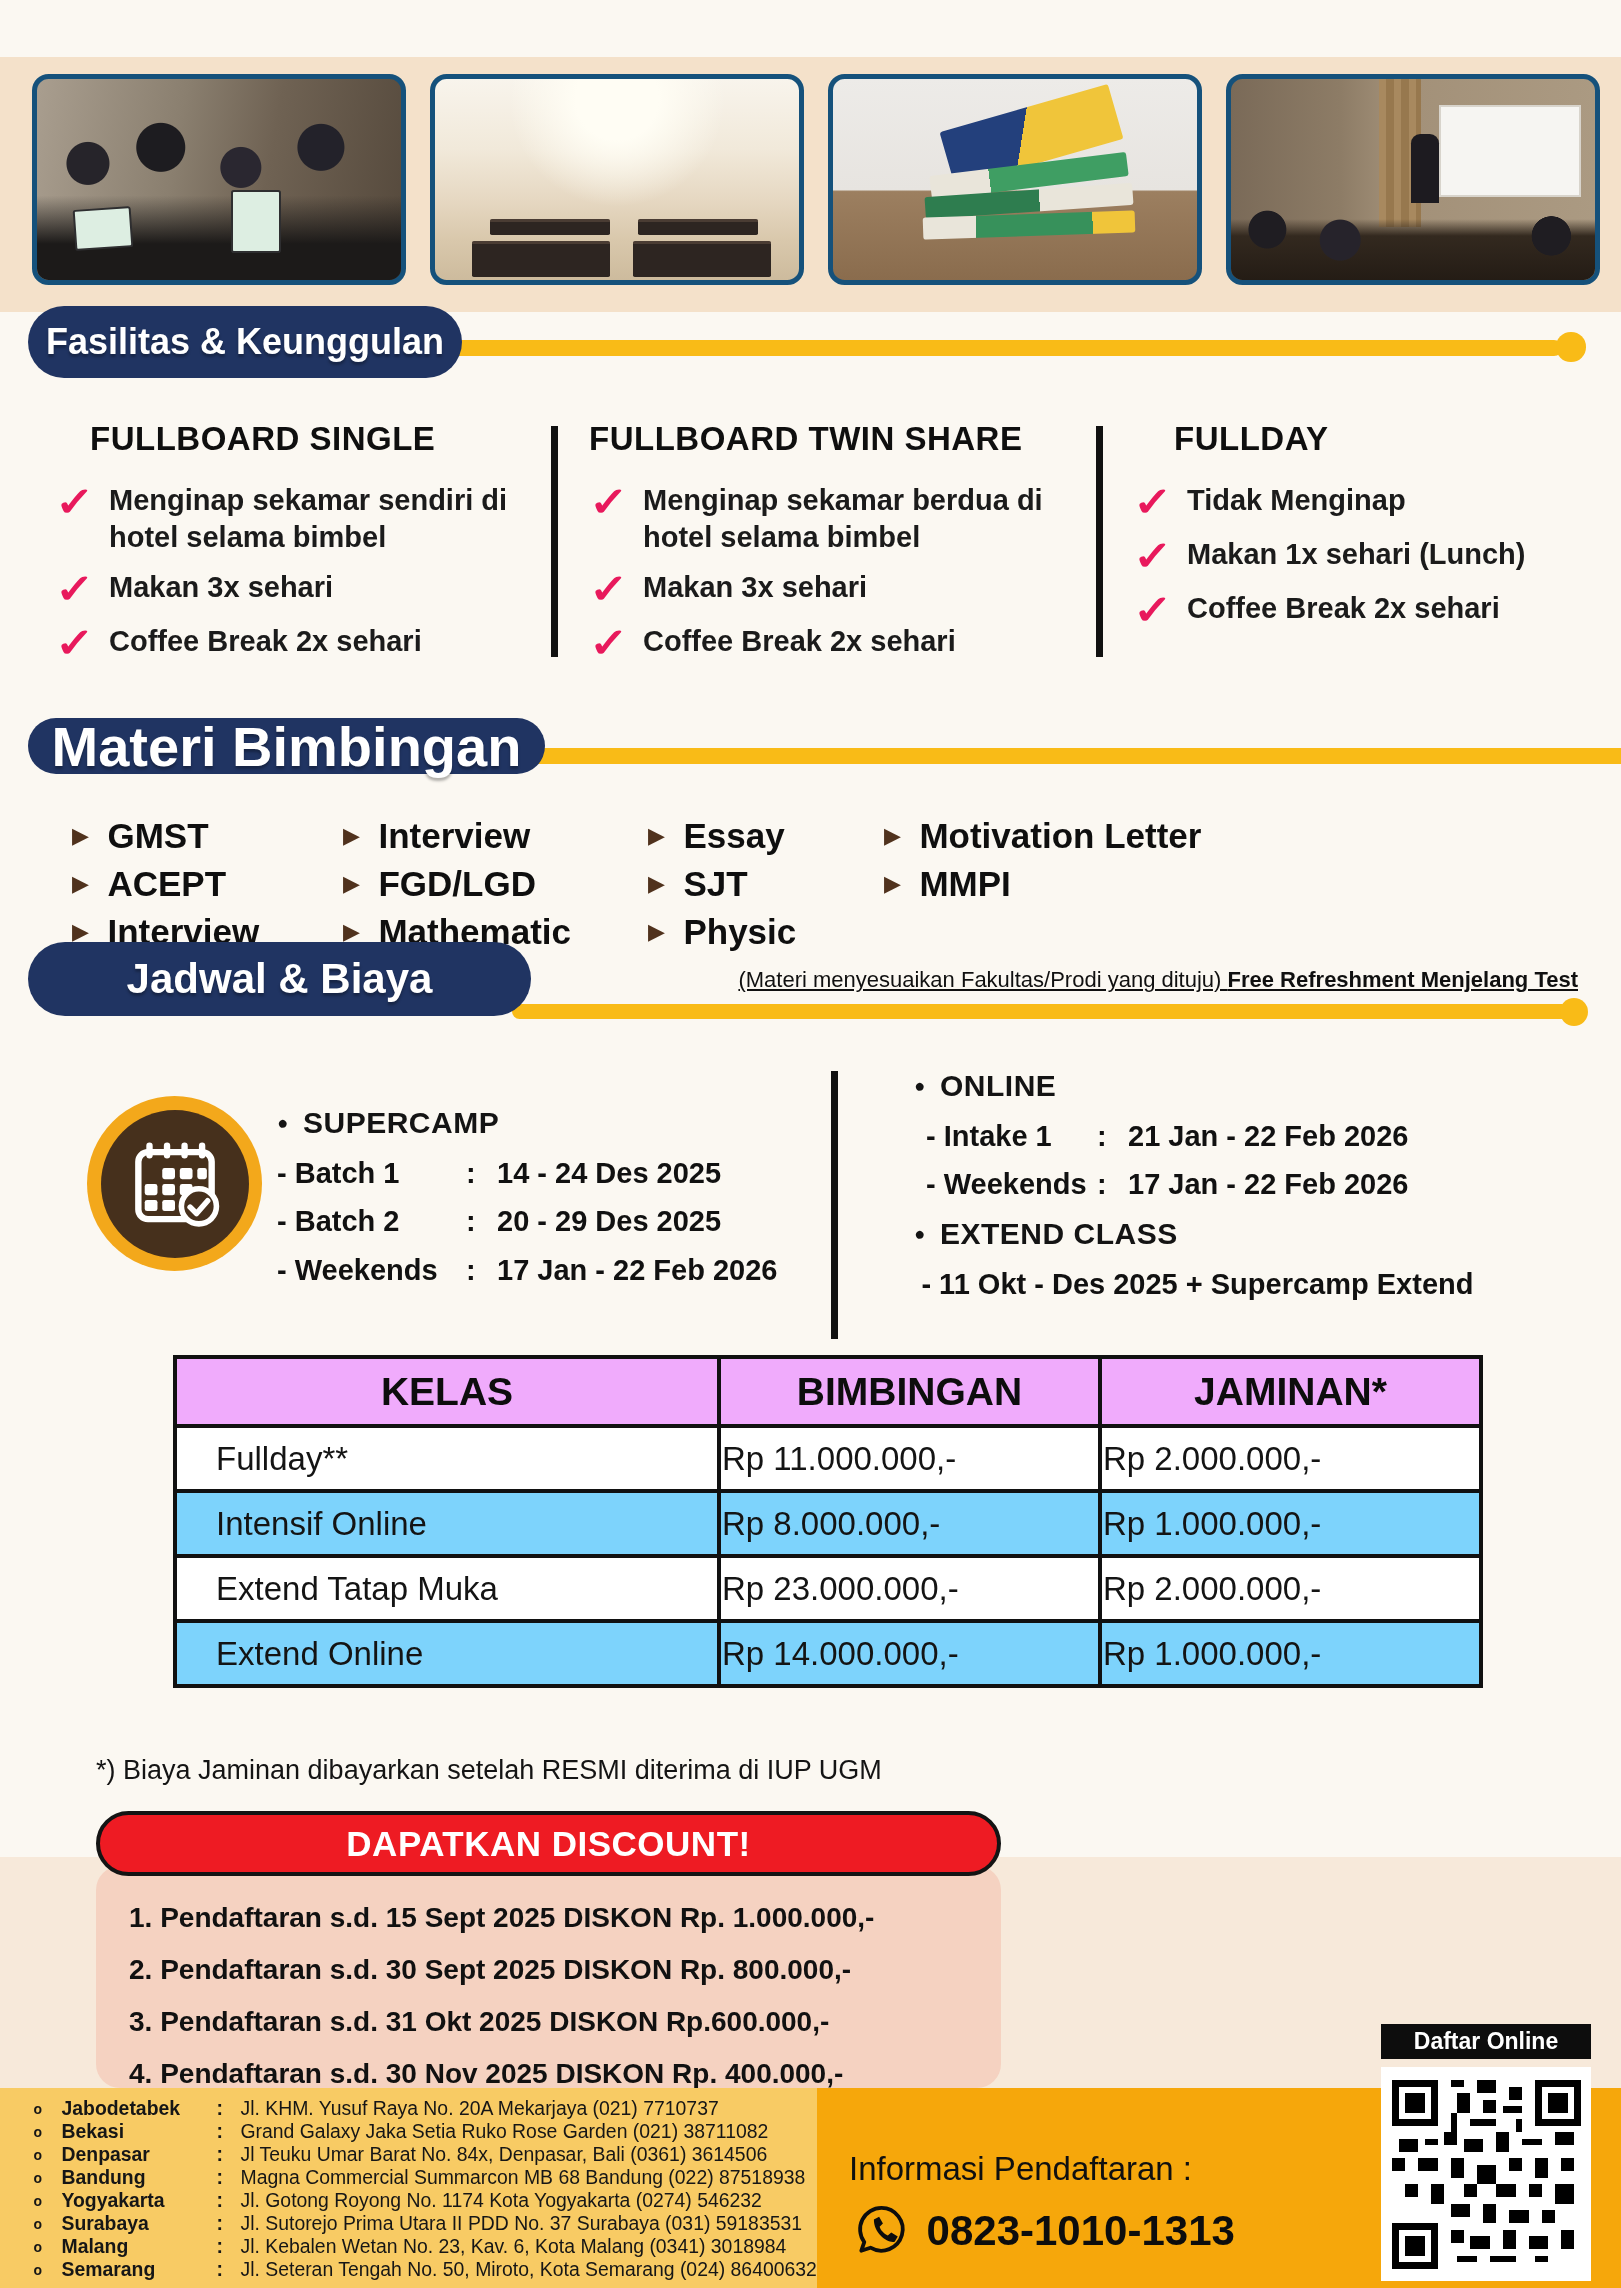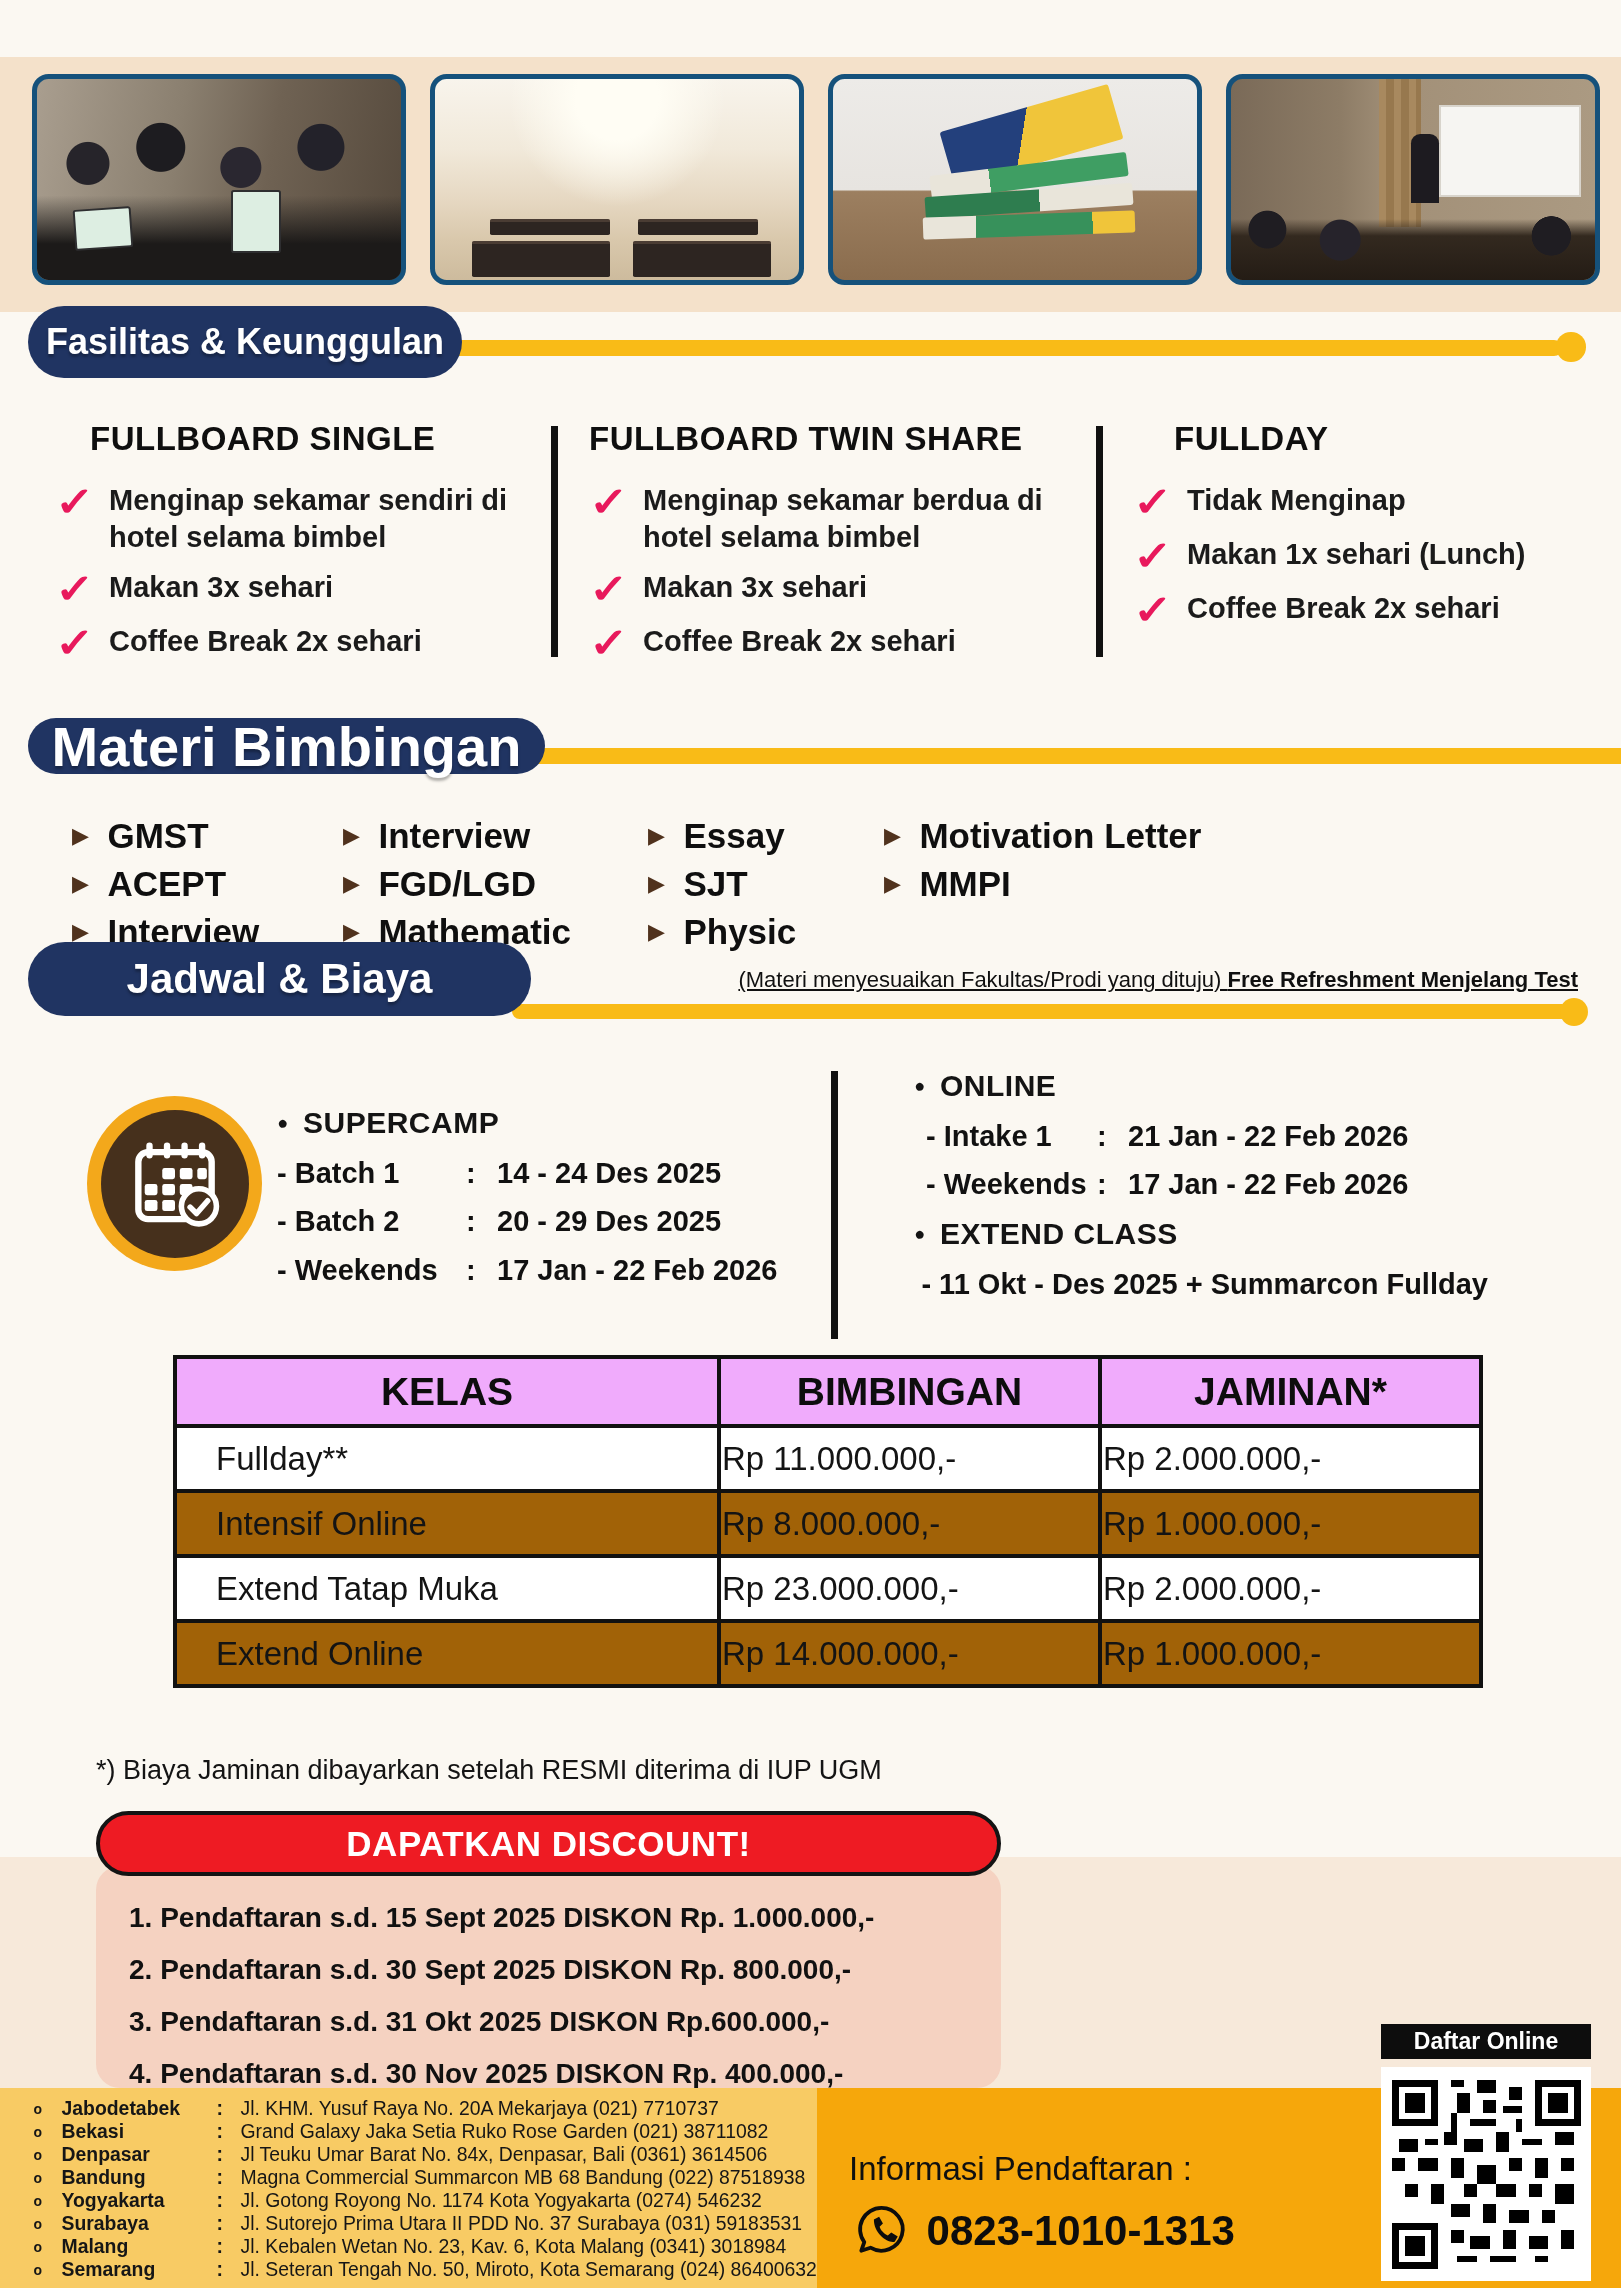--- a/index.html
+++ b/index.html
@@ -81,21 +81,21 @@
   .extrow{font-size:29px;font-weight:600;color:#111;}
   .extrow b{font-weight:800;}
 
   
   table.price{position:absolute;left:173px;top:1355px;border-collapse:collapse;
               width:1306px;table-layout:fixed;}
   table.price th,table.price td{border:4.6px solid #111;}
   table.price th{background:#f0abfc;height:63px;font-size:39px;font-weight:700;color:#0d0d0d;}
   table.price td{height:59px;font-size:33px;font-weight:500;text-align:left;color:#141414;}
   table.price td.cl1{text-align:left;padding-left:39px;}
-  tr.alt td{background:#a16207;}
+  tr.alt td{background:#7dd3fc;}
   tr.plain td{background:#FFFFFF;}
 
   .footnote{position:absolute;left:96px;top:1755px;font-size:27px;font-weight:500;color:#141414;}
 
   
   .lowerbg{position:absolute;left:0;top:1857px;width:1622px;height:231px;background:#F7E9DA;}
   .salmon{position:absolute;left:96px;top:1866px;width:905px;height:222px;background:#F5D2C1;
           border-radius:24px;}
   .redban{position:absolute;left:96px;top:1811px;width:905px;height:65px;background:#EE1B23;
           border:4.6px solid #141414;border-radius:37px;box-sizing:border-box;display:flex;
@@ -342,21 +342,21 @@
     <div class="srow">
       <span class="lb">- Weekends</span>
       <span class="cl">:</span>
       <span class="vl">17 Jan - 22 Feb 2026</span>
     </div>
     <div class="shead" style="margin-top:5.5px;">
       <span class="sdot">●</span>
       <span class="stitle">EXTEND CLASS</span>
     </div>
     <div class="extrow" style="margin-left:7.4px;">
-      <span>- 11 Okt - Des 2025 + </span><b>Summarcon Fullday</b>
+      <span>- 11 Okt - Des 2025 + </span><b>Supercamp Extend</b>
     </div>
   </div>
 
   <table class="price">
     <colgroup>
         <col style="width:544px">
         <col style="width:381px">
         <col style="width:381px">
       </colgroup>
     <tbody>

